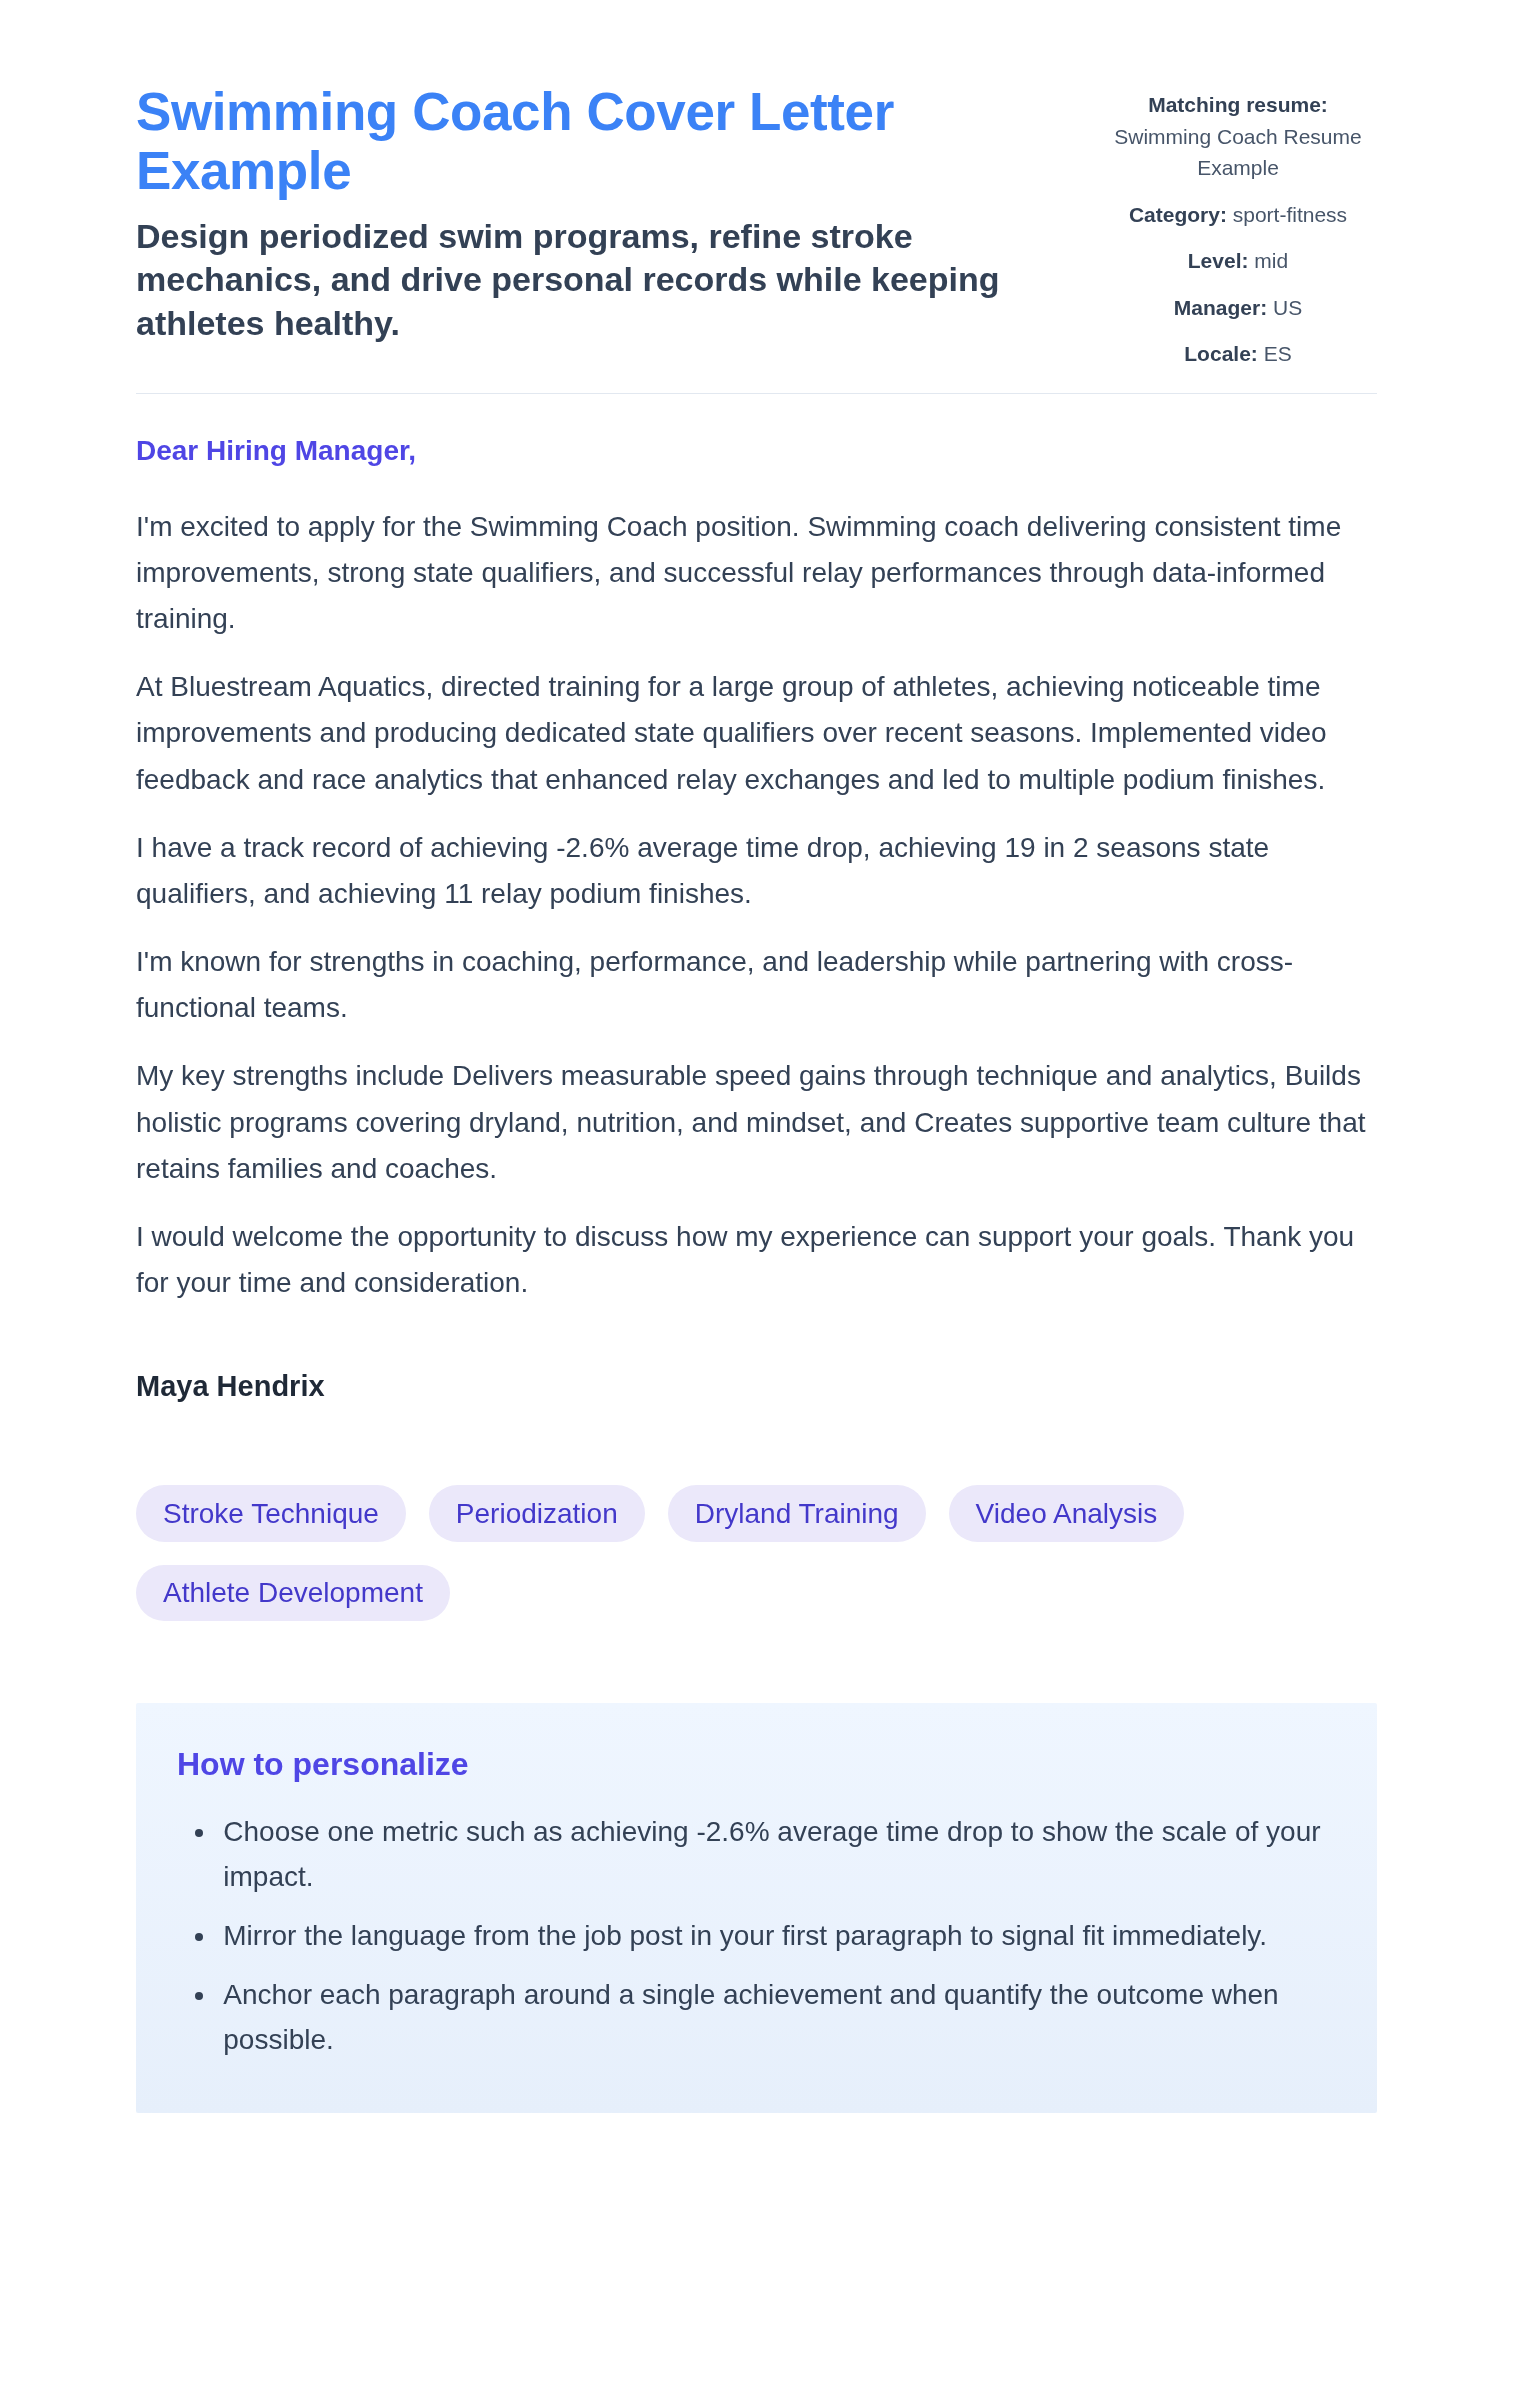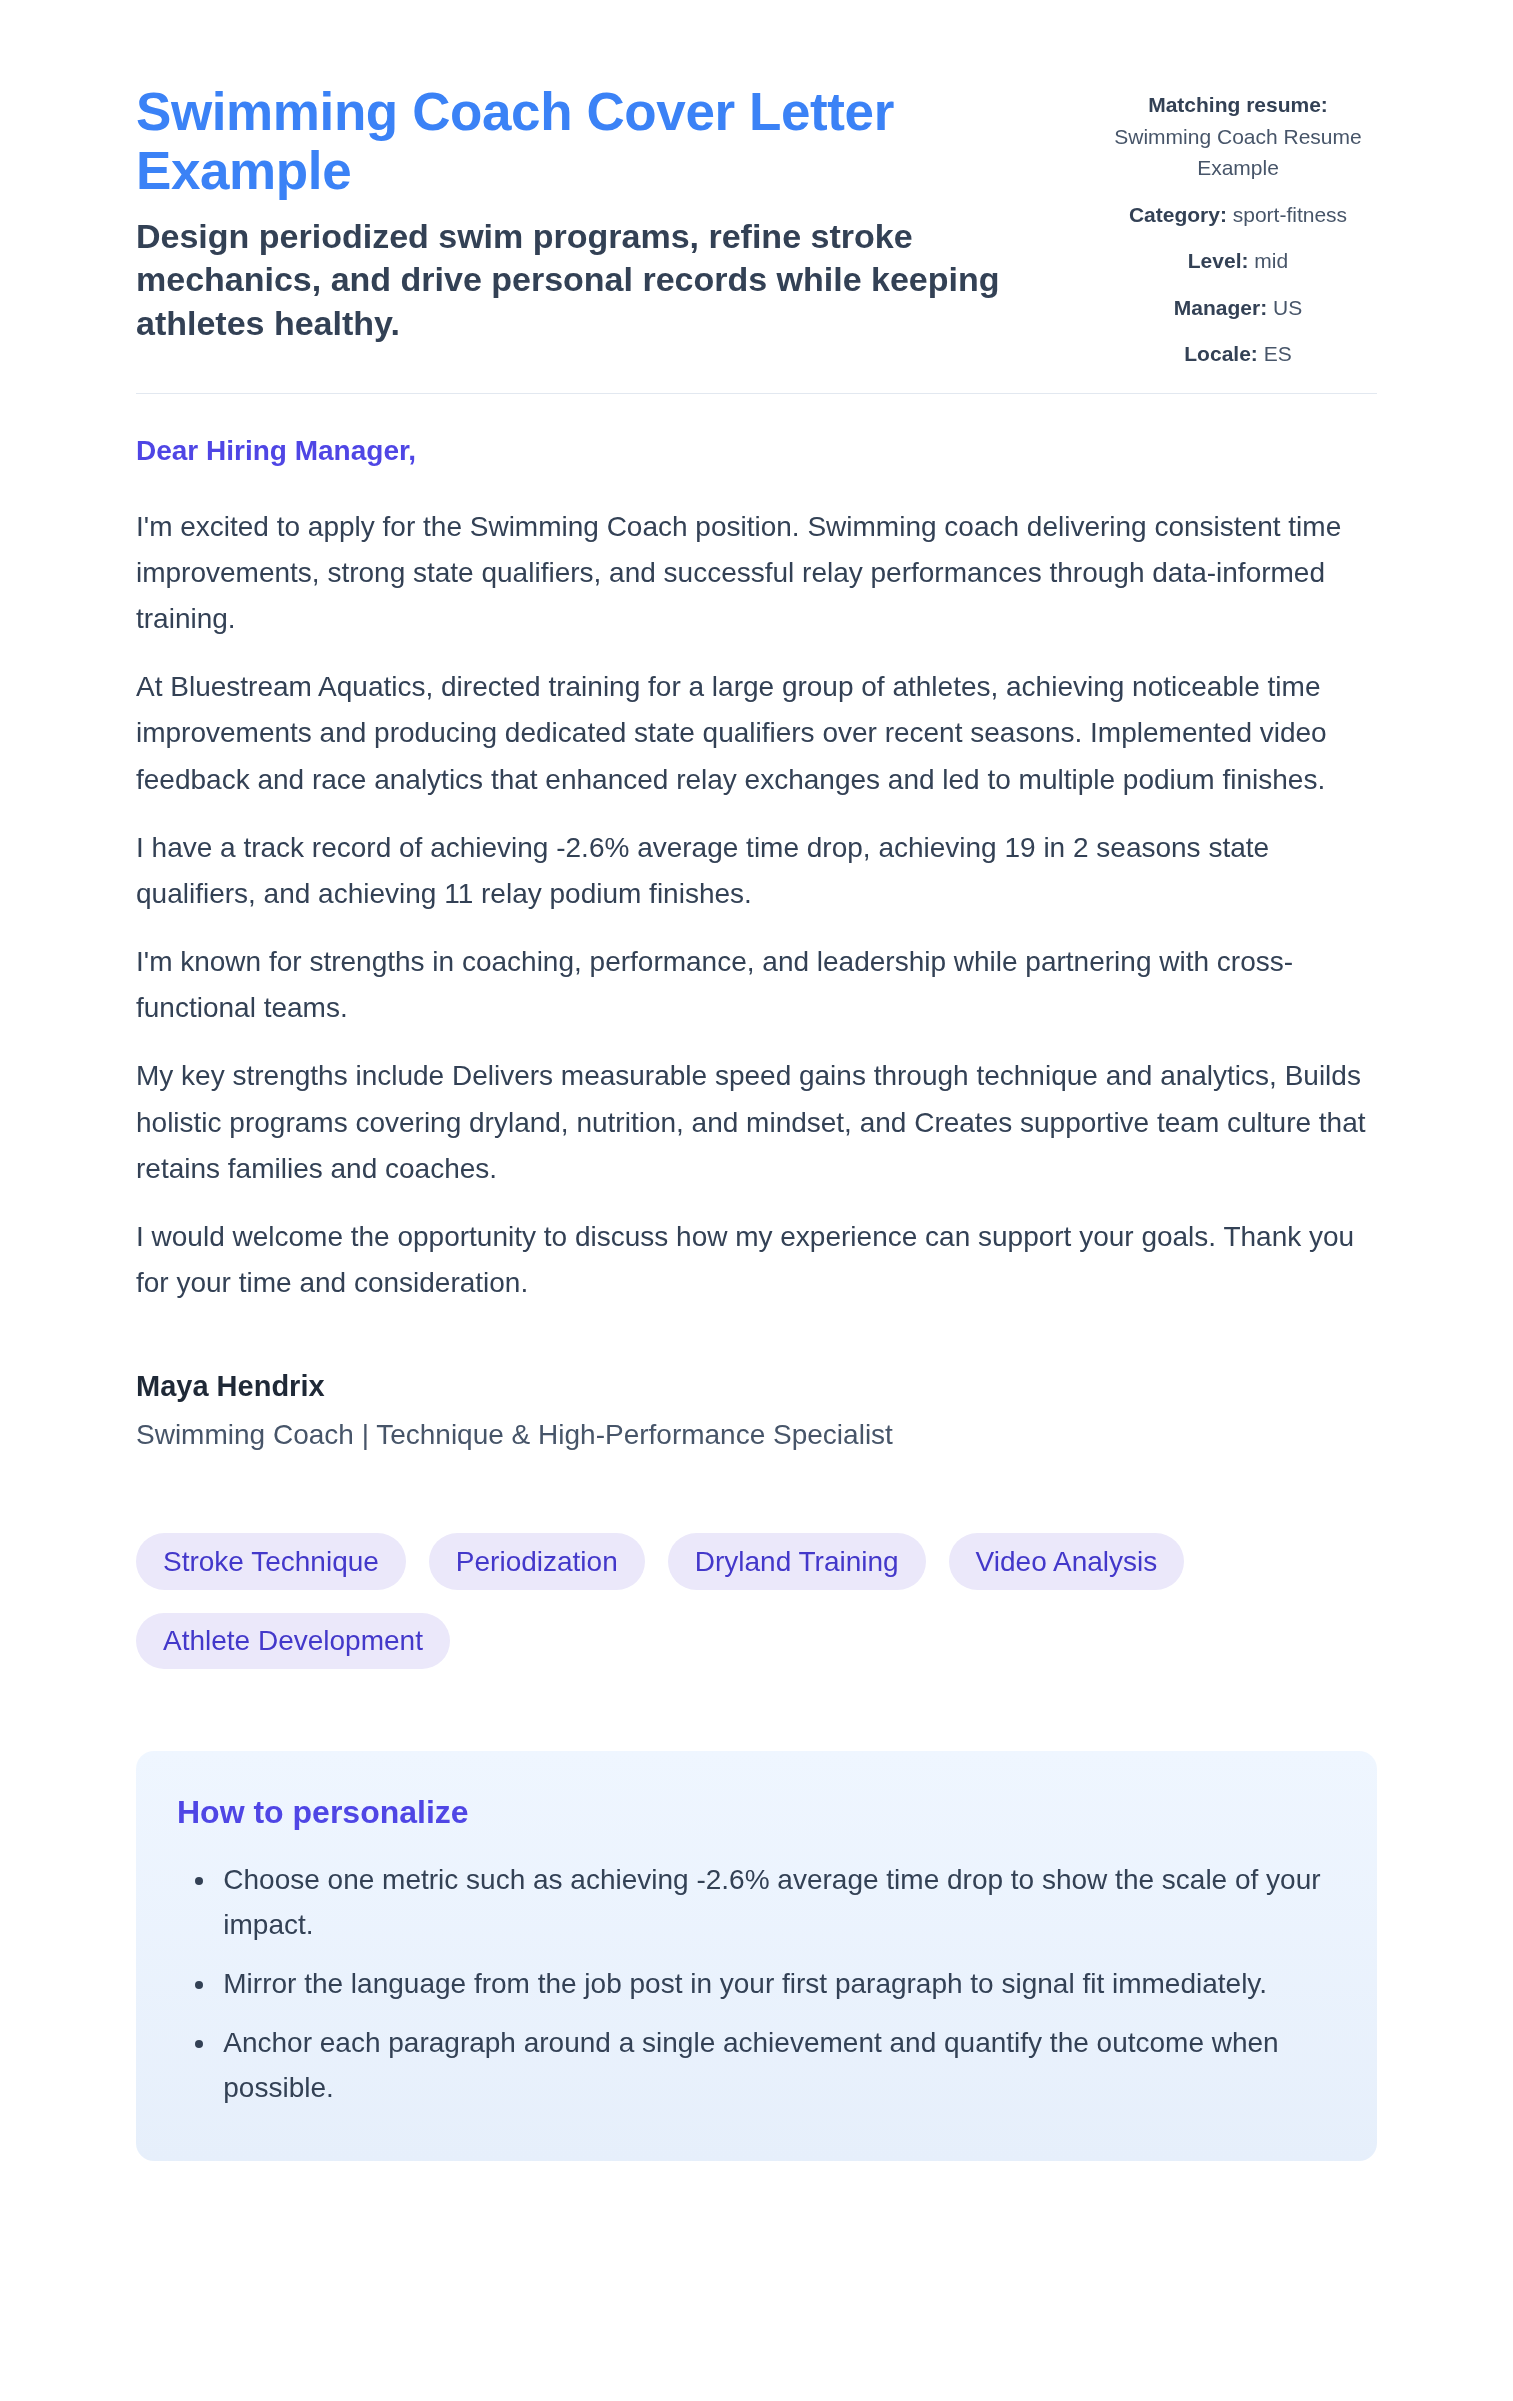--- a/index.html
+++ b/index.html
@@ -96,21 +96,21 @@
     line-height: 1;
     padding: 14.2px 27px;
     border-radius: 889px;
     white-space: nowrap;
   }
 
   
   .personalize {
     margin-top: 82px;
     background: linear-gradient(180deg, #eff6ff 0%, #e6effb 100%);
-    border-radius: 18px;
+    border-radius: 2px;
     padding: 43px 41px 36px 41px;
   }
   .personalize-title {
     font-size: 32px;
     font-weight: 700;
     color: #4f46e5;
   }
   .personalize-list {
     margin-top: 27px;
     padding-left: 41px;
@@ -163,21 +163,20 @@
 
         <p class="para">I have a track record of achieving -2.6% average time drop, achieving 19 in 2 seasons state qualifiers, and achieving 11 relay podium finishes.</p>
 
         <p class="para">I'm known for strengths in coaching, performance, and leadership while partnering with cross-functional teams.</p>
 
         <p class="para">My key strengths include Delivers measurable speed gains through technique and analytics, Builds holistic programs covering dryland, nutrition, and mindset, and Creates supportive team culture that retains families and coaches.</p>
 
         <p class="para">I would welcome the opportunity to discuss how my experience can support your goals. Thank you for your time and consideration.</p>
       </div>
     <p class="sig-name">Maya Hendrix</p>
-    <p class="sig-title">Swimming Coach | Technique &amp; High-Performance Specialist</p>
   </section>
 
   <div class="tags">
 
       <span class="tag">Stroke Technique</span>
 
       <span class="tag">Periodization</span>
 
       <span class="tag">Dryland Training</span>
 

